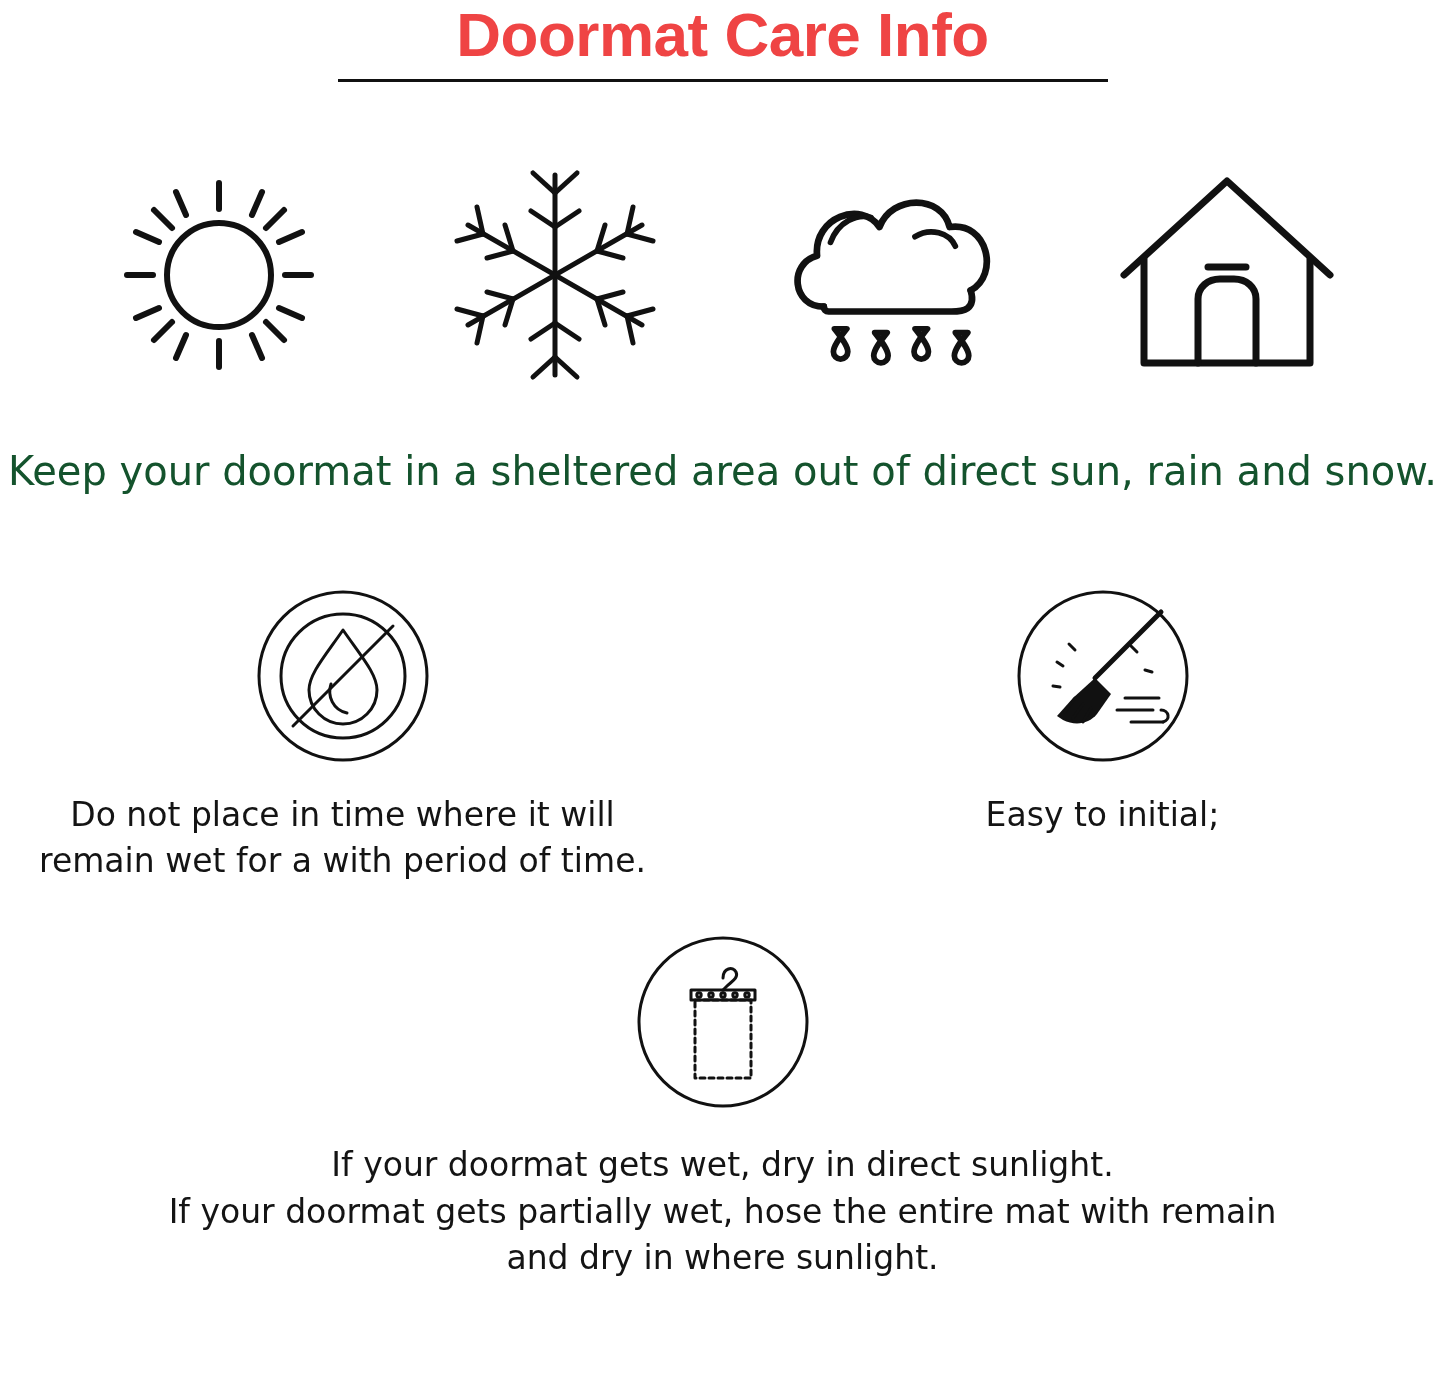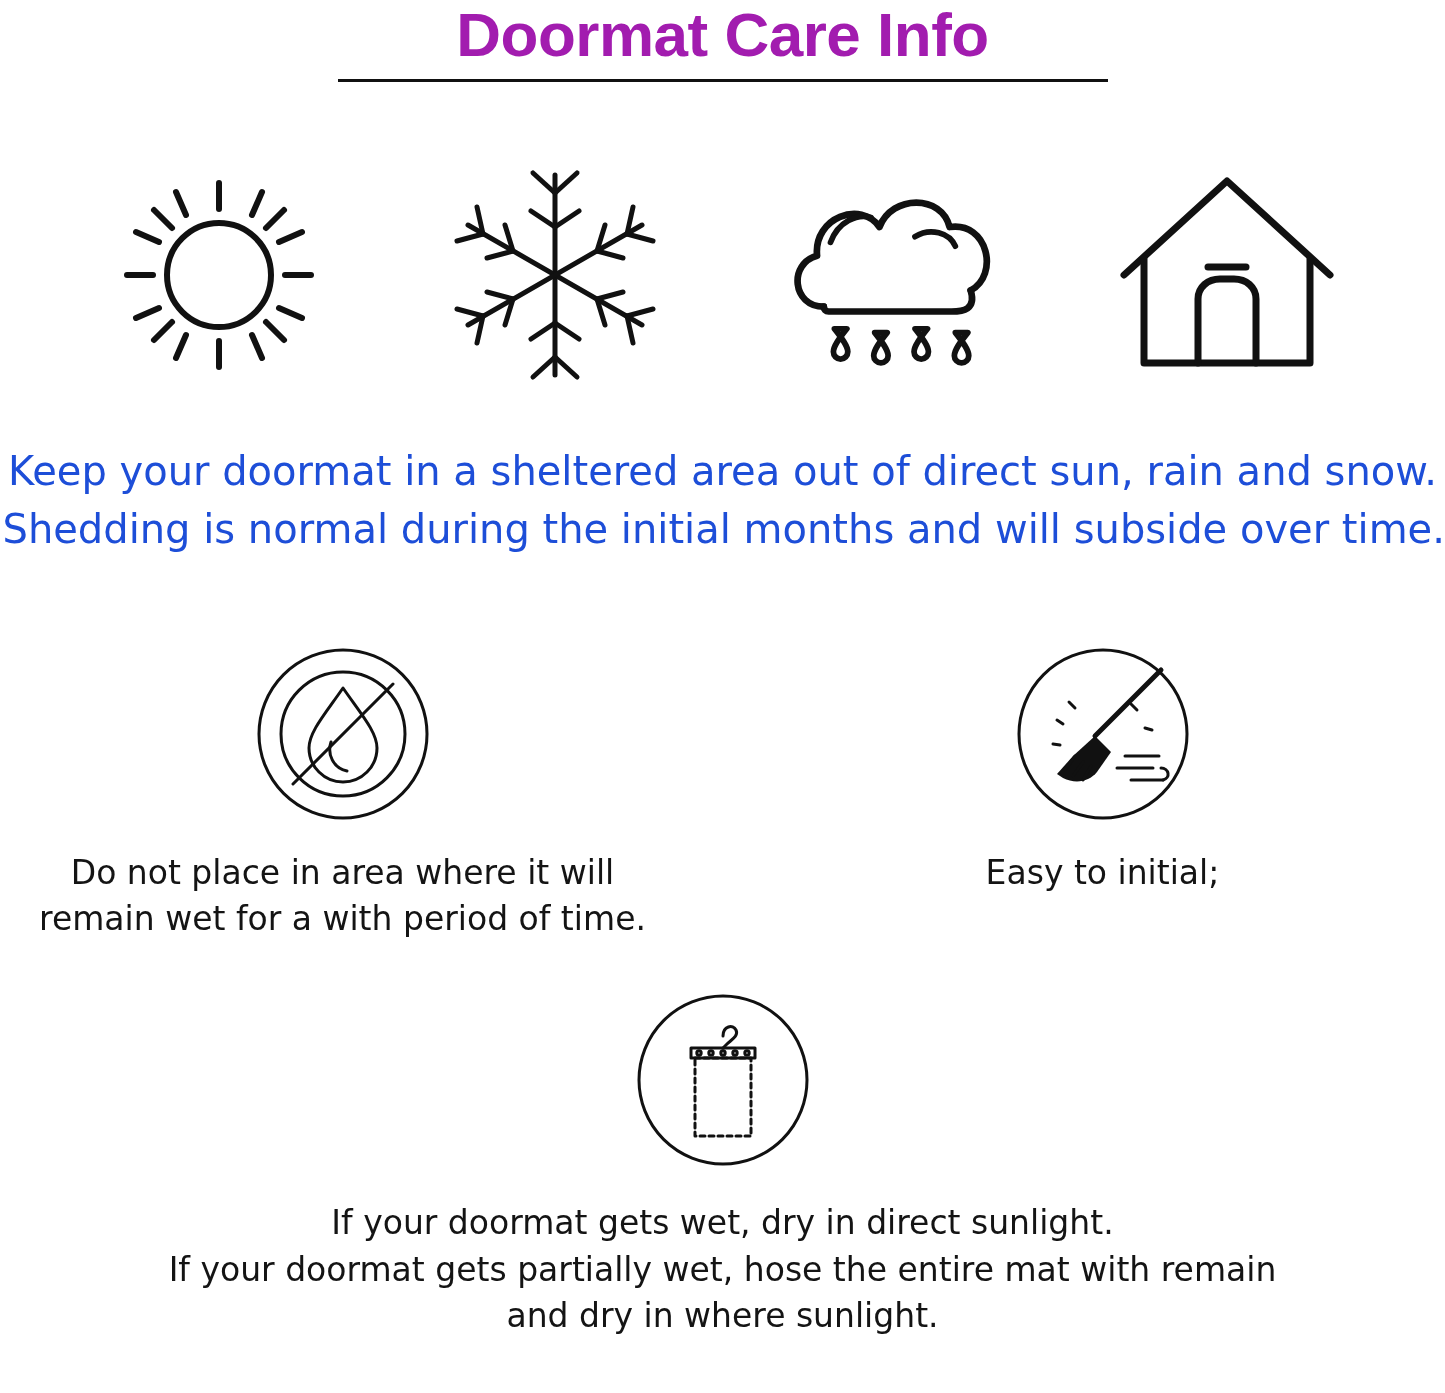--- a/index.html
+++ b/index.html
@@ -26,21 +26,21 @@
   .title-block {
     text-align: center;
     padding-top: 2px;
   }
   .title {
     font-family: "Liberation Sans", sans-serif;
     font-weight: bold;
     font-size: 62px;
     letter-spacing: -0.5px;
     line-height: 1.05;
-    color: #a21caf;
+    color: #ef4444;
     margin: 0;
   }
   .title-rule {
     width: 770px;
     height: 3px;
     background: #111111;
     margin: 12px auto 0 auto;
   }
 
   
@@ -59,21 +59,21 @@
     justify-content: center;
   }
 
   
   .lede {
     margin: 52px auto 0 auto;
     width: 1440px;
     text-align: center;
     font-size: 40px;
     line-height: 1.45;
-    color: #1d4ed8;
+    color: #14532d;
     font-family: "DejaVu Sans", sans-serif;
   }
   .lede .line { display: block; white-space: nowrap; }
 
   
   .two-col {
     display: flex;
     justify-content: center;
     align-items: flex-start;
     margin-top: 86px;
@@ -218,37 +218,36 @@
         <path class="stroke" stroke-width="7" d="M32 96 L32 200 L198 200 L198 96"></path>
         <path class="stroke" stroke-width="7" d="M86 200 L86 136 C86 124 96 116 108 116 L122 116 C134 116 144 124 144 136 L144 200"></path>
         <line class="stroke" stroke-width="7" x1="96" y1="104" x2="134" y2="104"></line>
       </svg>
     </div>
 
   </div>
 
   <div class="lede">
     <span class="line">Keep your doormat in a sheltered area out of direct sun, rain and snow.</span>
-    <span class="line">Shedding is normal during the initial months and will subside over time.</span>
   </div>
 
   <div class="two-col">
 
     <div class="col">
       <div class="badge">
         <svg width="180" height="180" viewBox="0 0 180 180" aria-hidden="true">
           <circle class="stroke" cx="90" cy="90" r="84" stroke-width="3"></circle>
           <circle class="stroke" cx="90" cy="90" r="62" stroke-width="3"></circle>
           <path class="stroke" stroke-width="3" d="M90 44 C108 70 124 88 124 104 a34 34 0 0 1 -68 0 C56 88 72 70 90 44 z"></path>
           <path class="stroke" stroke-width="3" d="M78 98 C74 110 80 124 94 127"></path>
           <line class="stroke" stroke-width="3" x1="40" y1="140" x2="140" y2="40"></line>
         </svg>
       </div>
       <div class="caption">
-        <span class="line">Do not place in area where it will</span>
+        <span class="line">Do not place in time where it will</span>
         <span class="line">remain wet for a with period of time.</span>
       </div>
     </div>
 
     <div class="col">
       <div class="badge">
         <svg width="180" height="180" viewBox="0 0 180 180" aria-hidden="true">
           <circle class="stroke" cx="90" cy="90" r="84" stroke-width="3"></circle>
           <line class="stroke" stroke-width="5" x1="148" y1="26" x2="82" y2="92"></line>
           <path fill="#111111" d="M82 92 L98 108 L84 128 C76 138 62 140 50 134 L44 130 L60 112 Z"></path>

